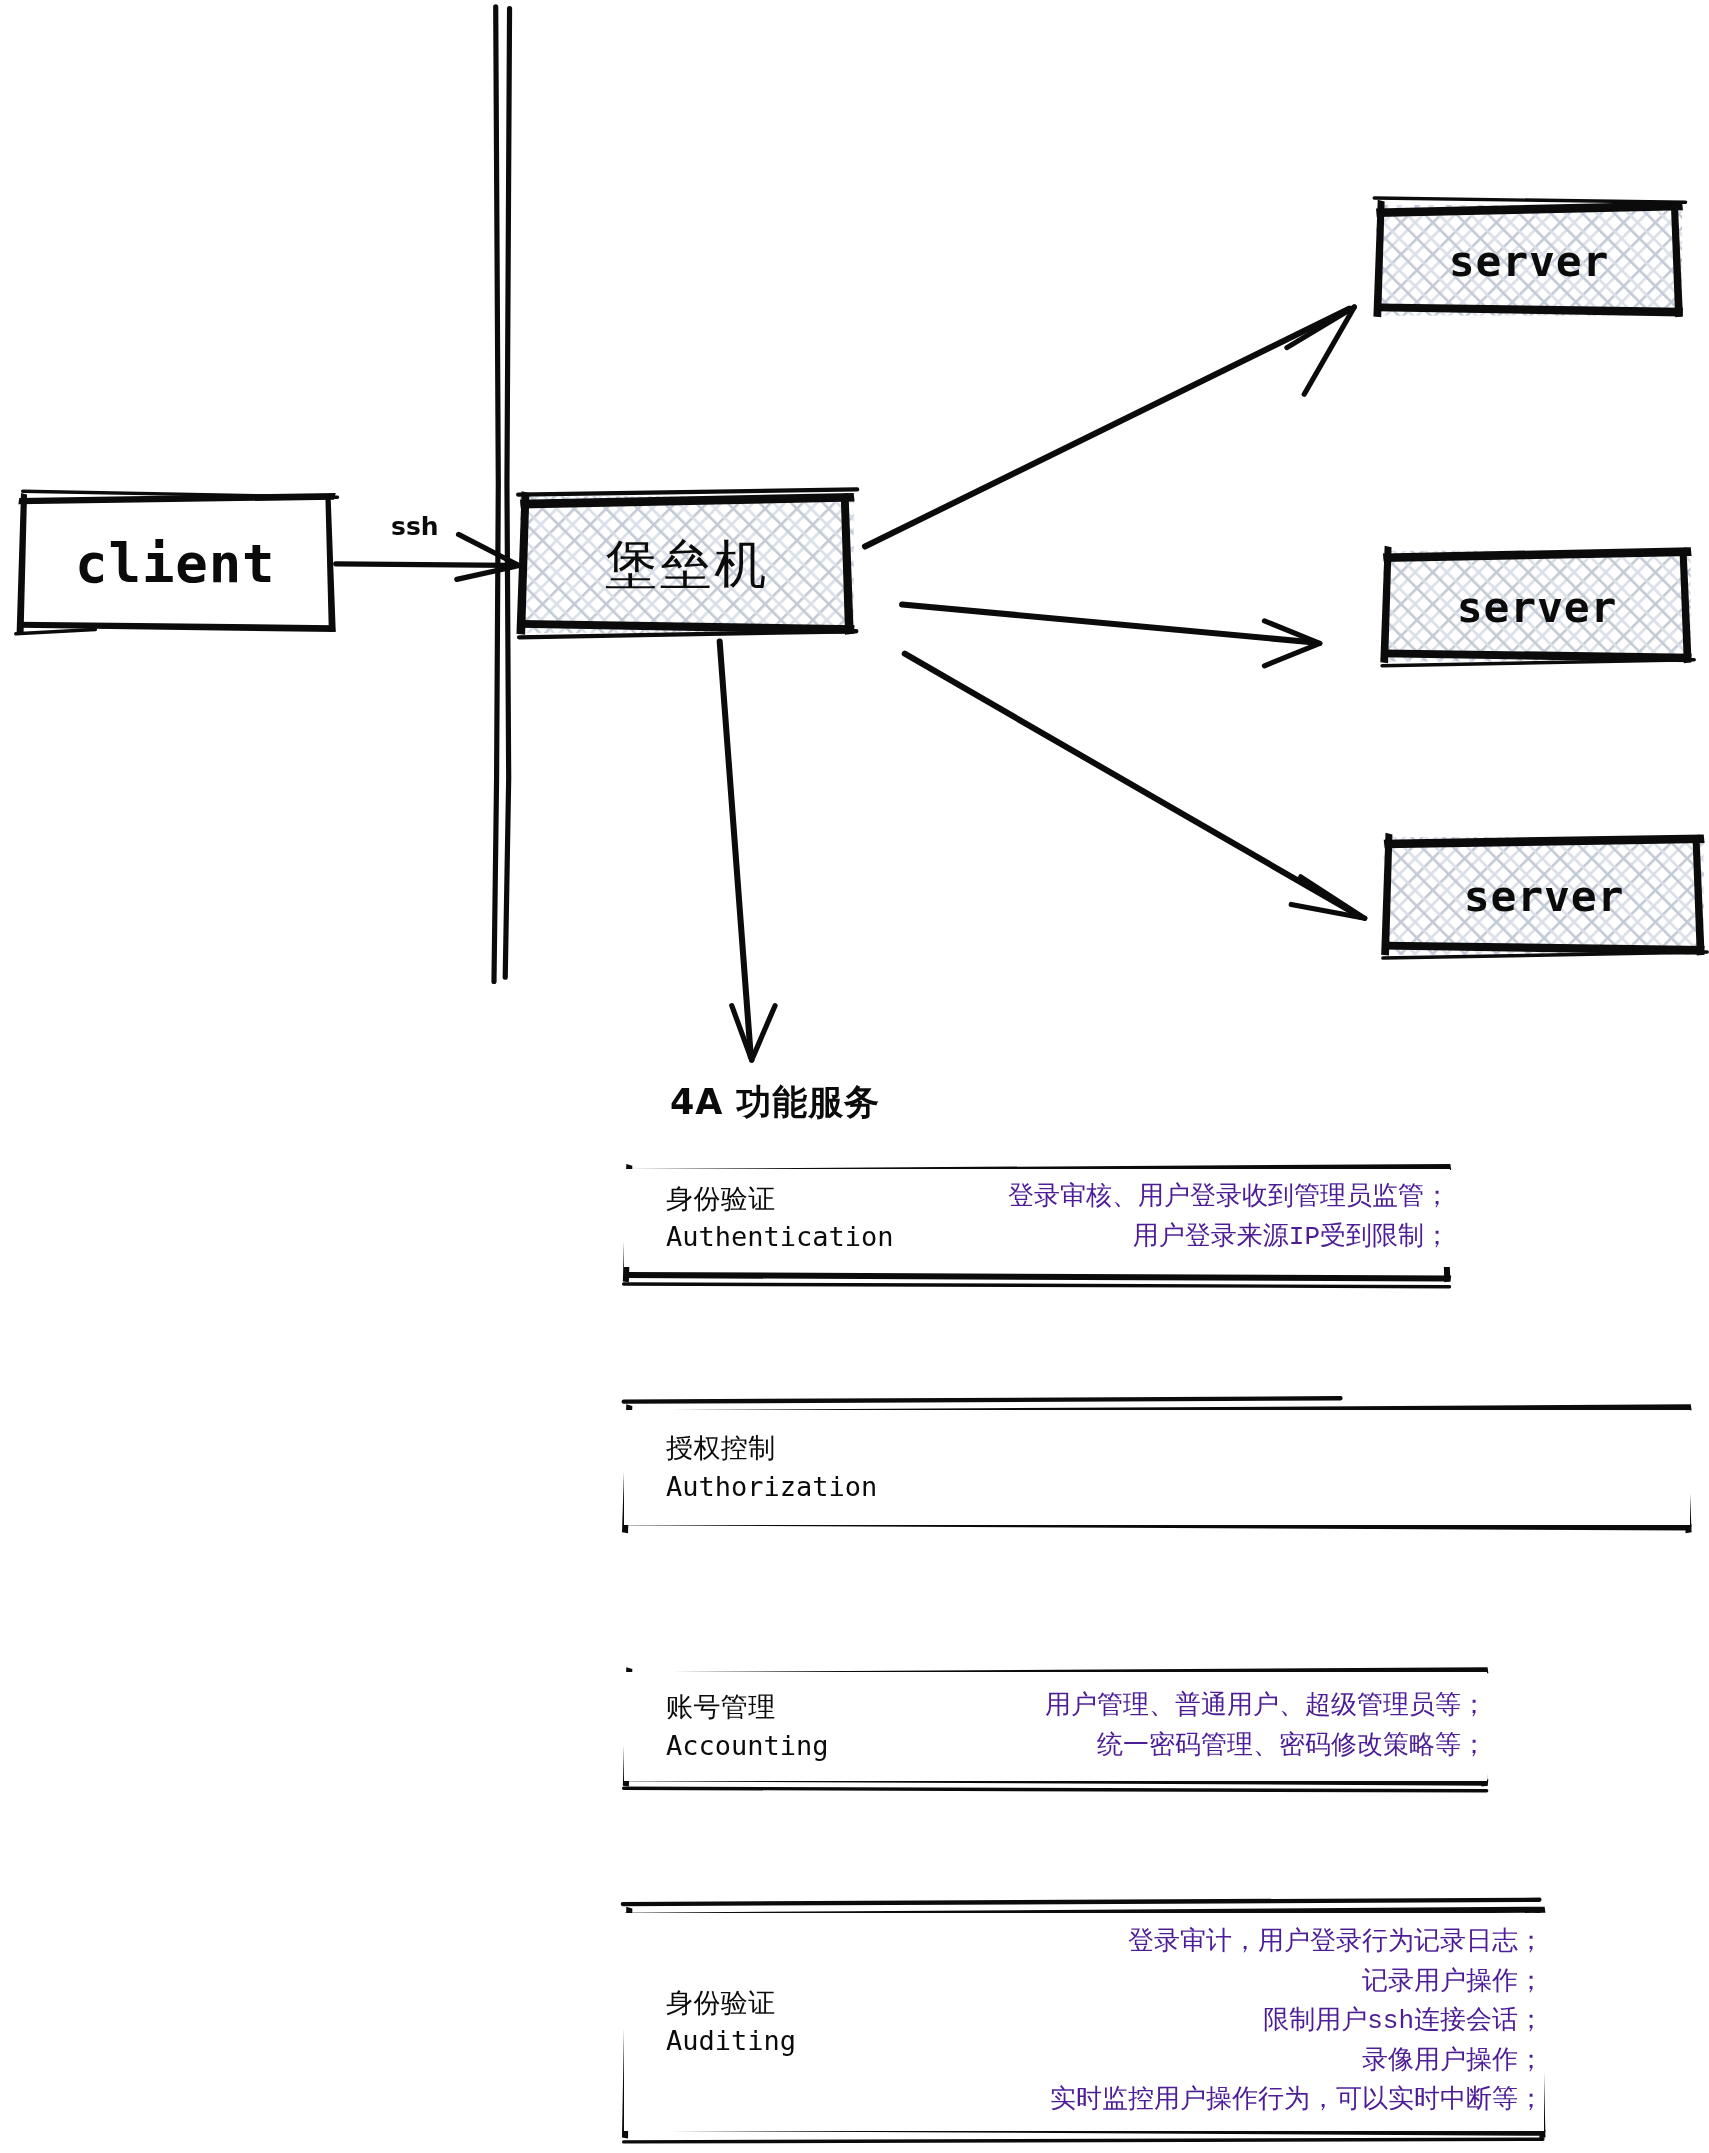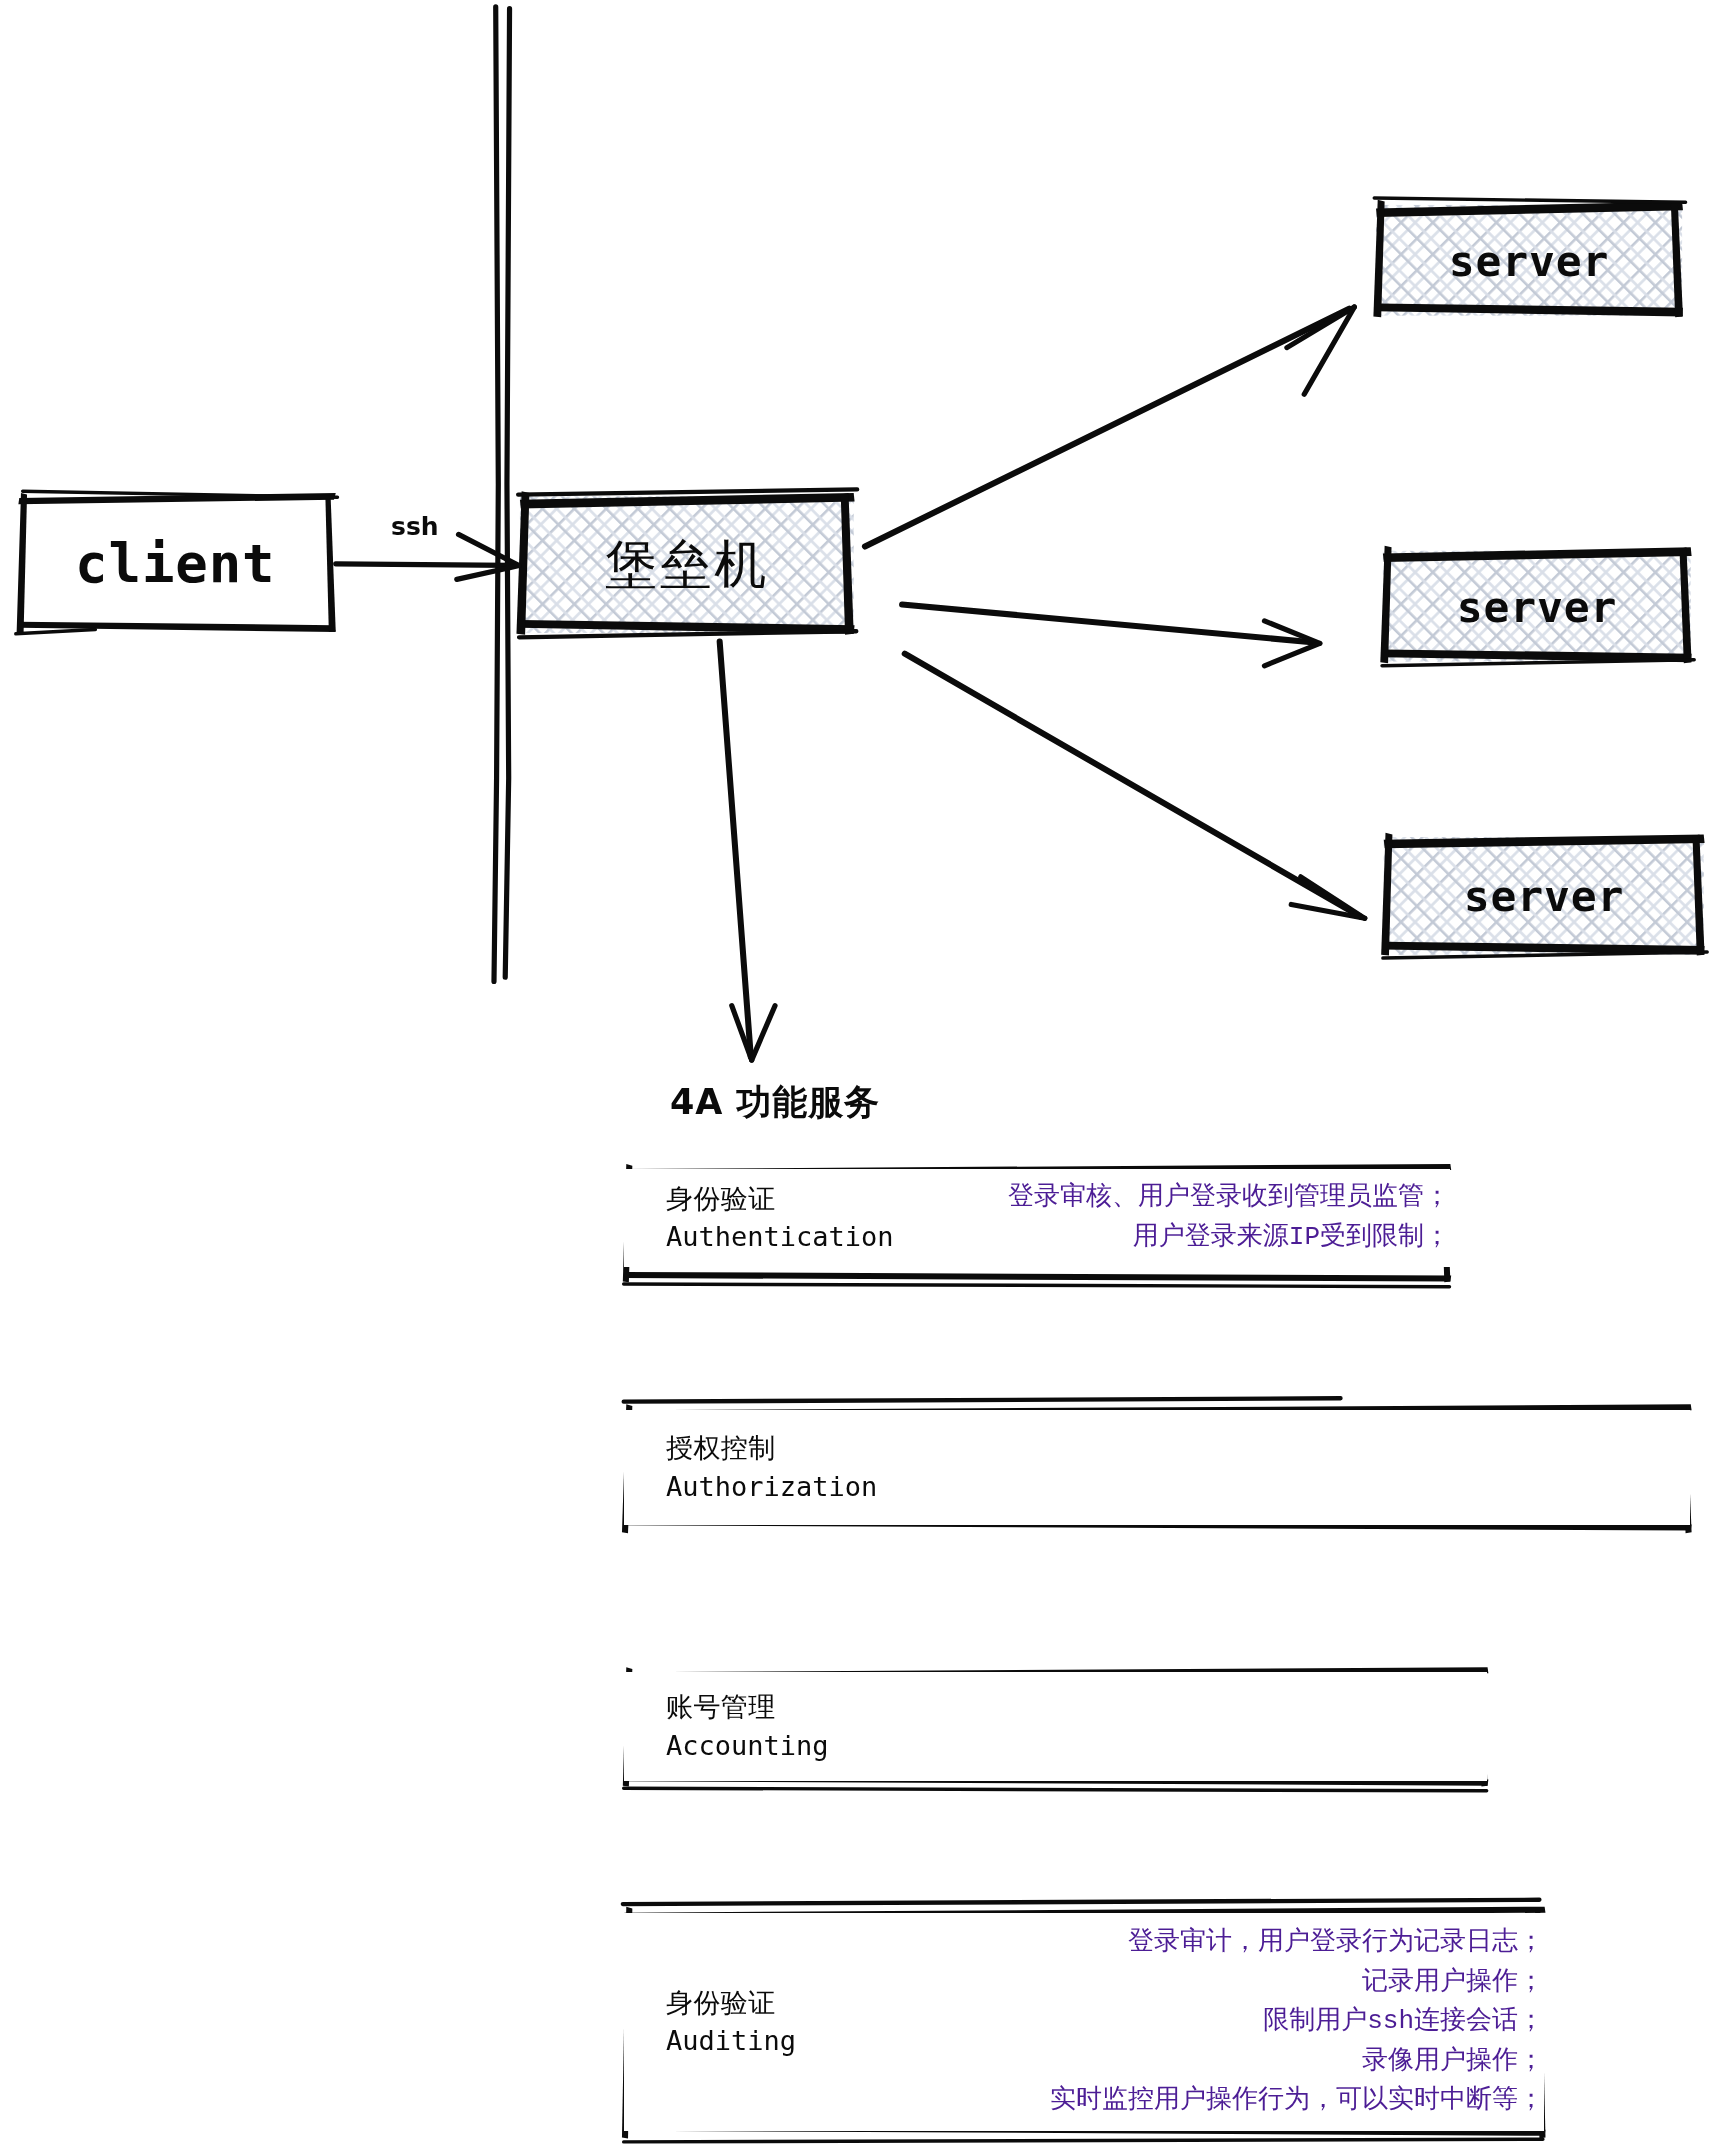--- a/index.html
+++ b/index.html
@@ -283,20 +283,24 @@
       </div>
     </div>
   </div>
 
   <div class="detail-box" style="left:624px; top:1672px; width:863px; height:109px;">
     <div class="detail-inner">
       <div class="detail-name" style="width:212px; padding-left:42px;">
         <span class="cn">账号管理</span>
         <span class="en">Accounting</span>
       </div>
+      <div class="detail-desc">
+        <div>用户管理、普通用户、超级管理员等；</div>
+        <div>统一密码管理、密码修改策略等；</div>
+      </div>
     </div>
   </div>
 
   <div class="detail-box" style="left:624px; top:1913px; width:920px; height:218px;">
     <div class="detail-inner">
       <div class="detail-name" style="width:212px; padding-left:42px;">
         <span class="cn">身份验证</span>
         <span class="en">Auditing</span>
       </div>
       <div class="detail-desc">

